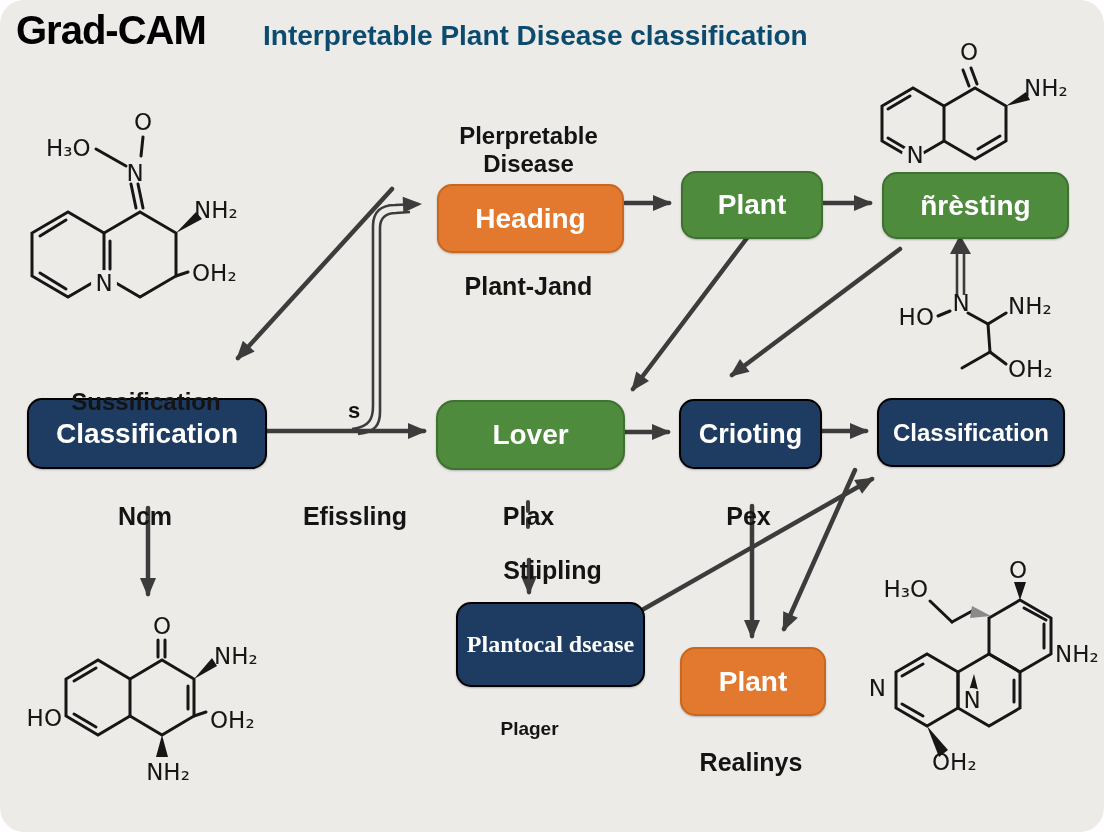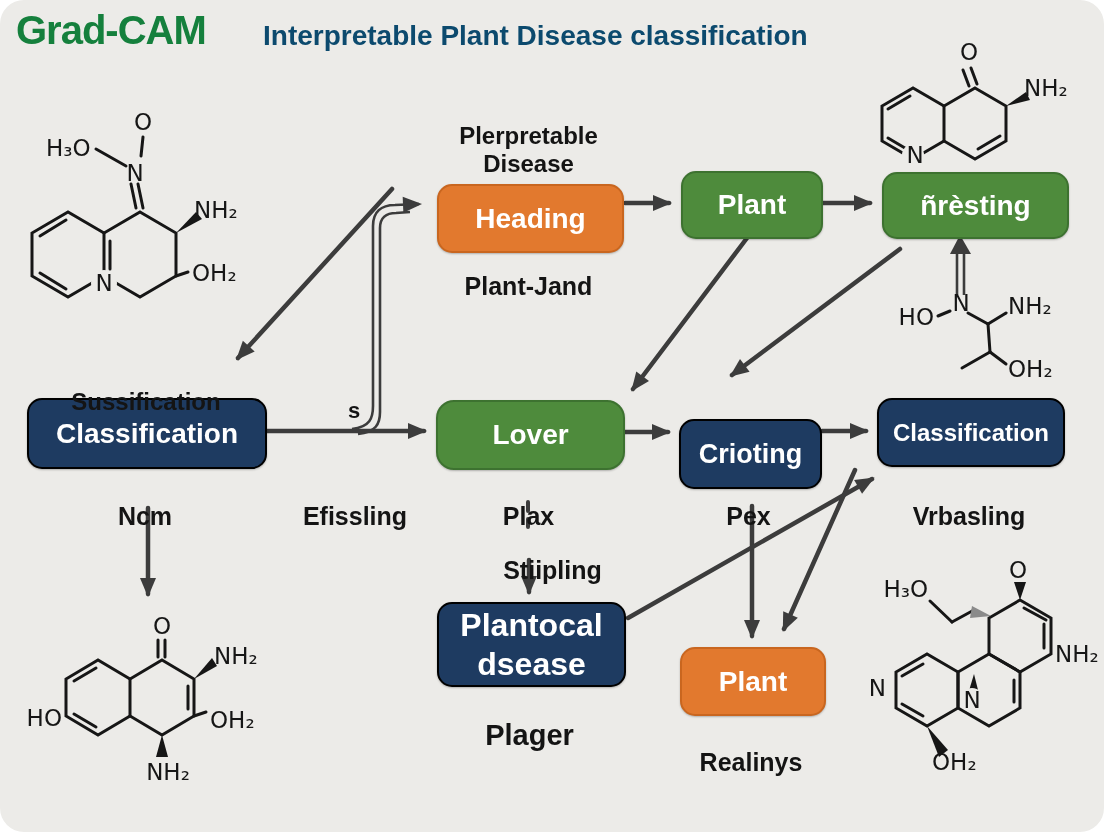--- a/index.html
+++ b/index.html
@@ -7,21 +7,21 @@
     position:relative;
     width:1104px;height:832px;
     background:#ECEBE8;
     border-radius:24px;
     overflow:hidden;
     font-family:"Liberation Sans", sans-serif;
     color:#151515;
   }
   .abs{position:absolute;}
   .brand{
-    font-size:40px;font-weight:800;letter-spacing:-1px;color:#15803d;
+    font-size:40px;font-weight:800;letter-spacing:-1px;color:#000000;
   }
   .main-title{
     font-size:28px;font-weight:700;color:#0c4a6e;
   }
   .node{
     position:absolute;
     border-radius:15px;
     display:flex;align-items:center;justify-content:center;
     color:#fff;font-weight:700;text-align:center;
     box-shadow:0 1px 2px rgba(0,0,0,0.25);
@@ -180,31 +180,30 @@
   </svg>
 
   <div class="abs brand" style="left:16px;top:8px;">Grad-CAM</div>
   <div class="abs main-title" style="left:263px;top:20px;">Interpretable Plant Disease classification</div>
 
   <div class="node orange" style="left:437px;top:170px;width:183px;height:65px;font-size:28px;margin-top:14px;">Heading</div>
   <div class="node green" style="left:681px;top:171px;width:138px;height:64px;font-size:28px;">Plant</div>
   <div class="node green" style="left:882px;top:172px;width:183px;height:63px;font-size:28px;">ñrèsting</div>
   <div class="node navy" style="left:27px;top:398px;width:236px;height:67px;font-size:28px;">Classification</div>
   <div class="node green" style="left:436px;top:400px;width:185px;height:66px;font-size:28px;border-radius:18px;">Lover</div>
-  <div class="node navy" style="left:679px;top:419px;width:139px;height:66px;font-size:27px;">Crioting</div>
+  <div class="node navy" style="left:679px;top:399px;width:139px;height:66px;font-size:27px;">Crioting</div>
   <div class="node navy" style="left:877px;top:398px;width:184px;height:65px;font-size:24px;">Classification</div>
-  <div class="node navy" style="left:437px;top:602px;width:185px;height:81px;font-size:32px;line-height:1.2;">Plantocal dsease</div>
+  <div class="node navy" style="left:456px;top:602px;width:185px;height:81px;font-size:24px;line-height:1.2;font-family:Liberation Serif, serif;">Plantocal dsease</div>
   <div class="node orange" style="left:680px;top:647px;width:142px;height:65px;font-size:28px;">Plant</div>
 
   <div class="caption" style="left:437px;top:98px;width:183px;font-size:24px;">Plerpretable Disease</div>
   <div class="caption" style="left:437px;top:248px;width:183px;font-size:25px;">Plant-Jand</div>
   <div class="caption" style="left:40px;top:364px;width:212px;font-size:24px;">Sussification</div>
   <div class="caption" style="left:27px;top:478px;width:236px;font-size:25px;">Ncm</div>
   <div class="caption" style="left:285px;top:478px;width:140px;font-size:25px;">Efissling</div>
   <div class="caption" style="left:436px;top:478px;width:185px;font-size:25px;">Plax</div>
   <div class="caption" style="left:679px;top:478px;width:139px;font-size:25px;">Pex</div>
-  <div class="caption" style="left:877px;top:478px;width:184px;font-size:25px;">Vrbasling</div>
   <div class="caption" style="left:460px;top:532px;width:185px;font-size:25px;">Stiipling</div>
-  <div class="caption" style="left:437px;top:694px;width:185px;font-size:29px;">Plager</div>
+  <div class="caption" style="left:437px;top:694px;width:185px;font-size:19px;">Plager</div>
   <div class="caption" style="left:680px;top:724px;width:142px;font-size:25px;">Realinys</div>
   <div class="caption" style="left:344px;top:374px;width:20px;font-size:22px;">s</div>
 
 </div>
 
 </body></html>

